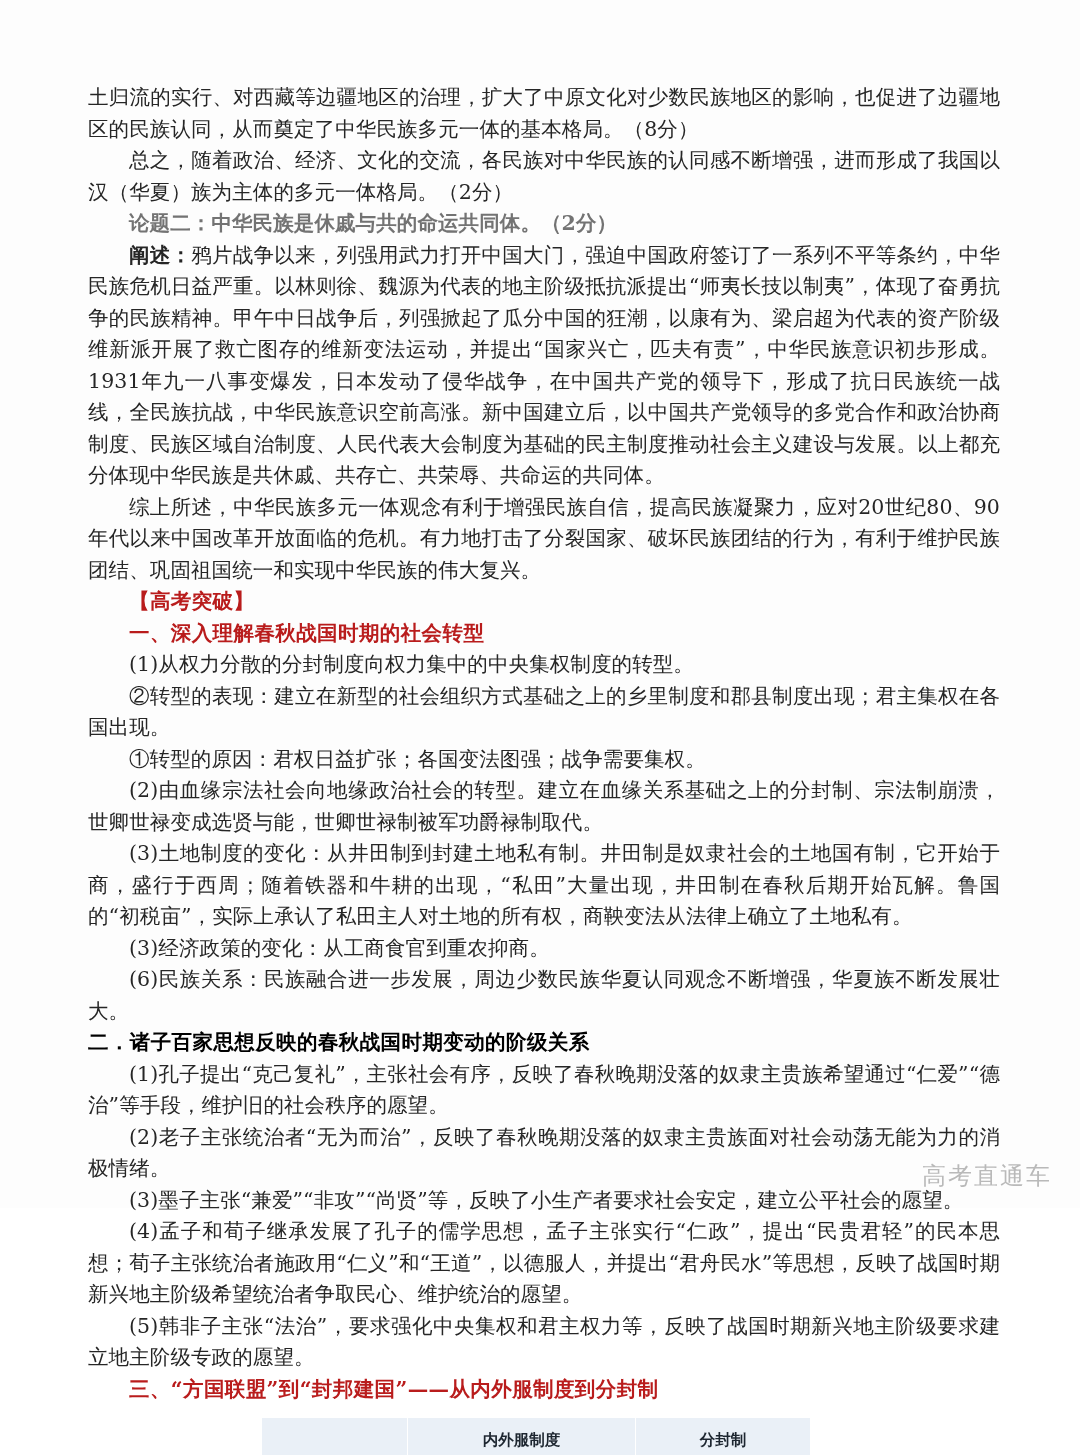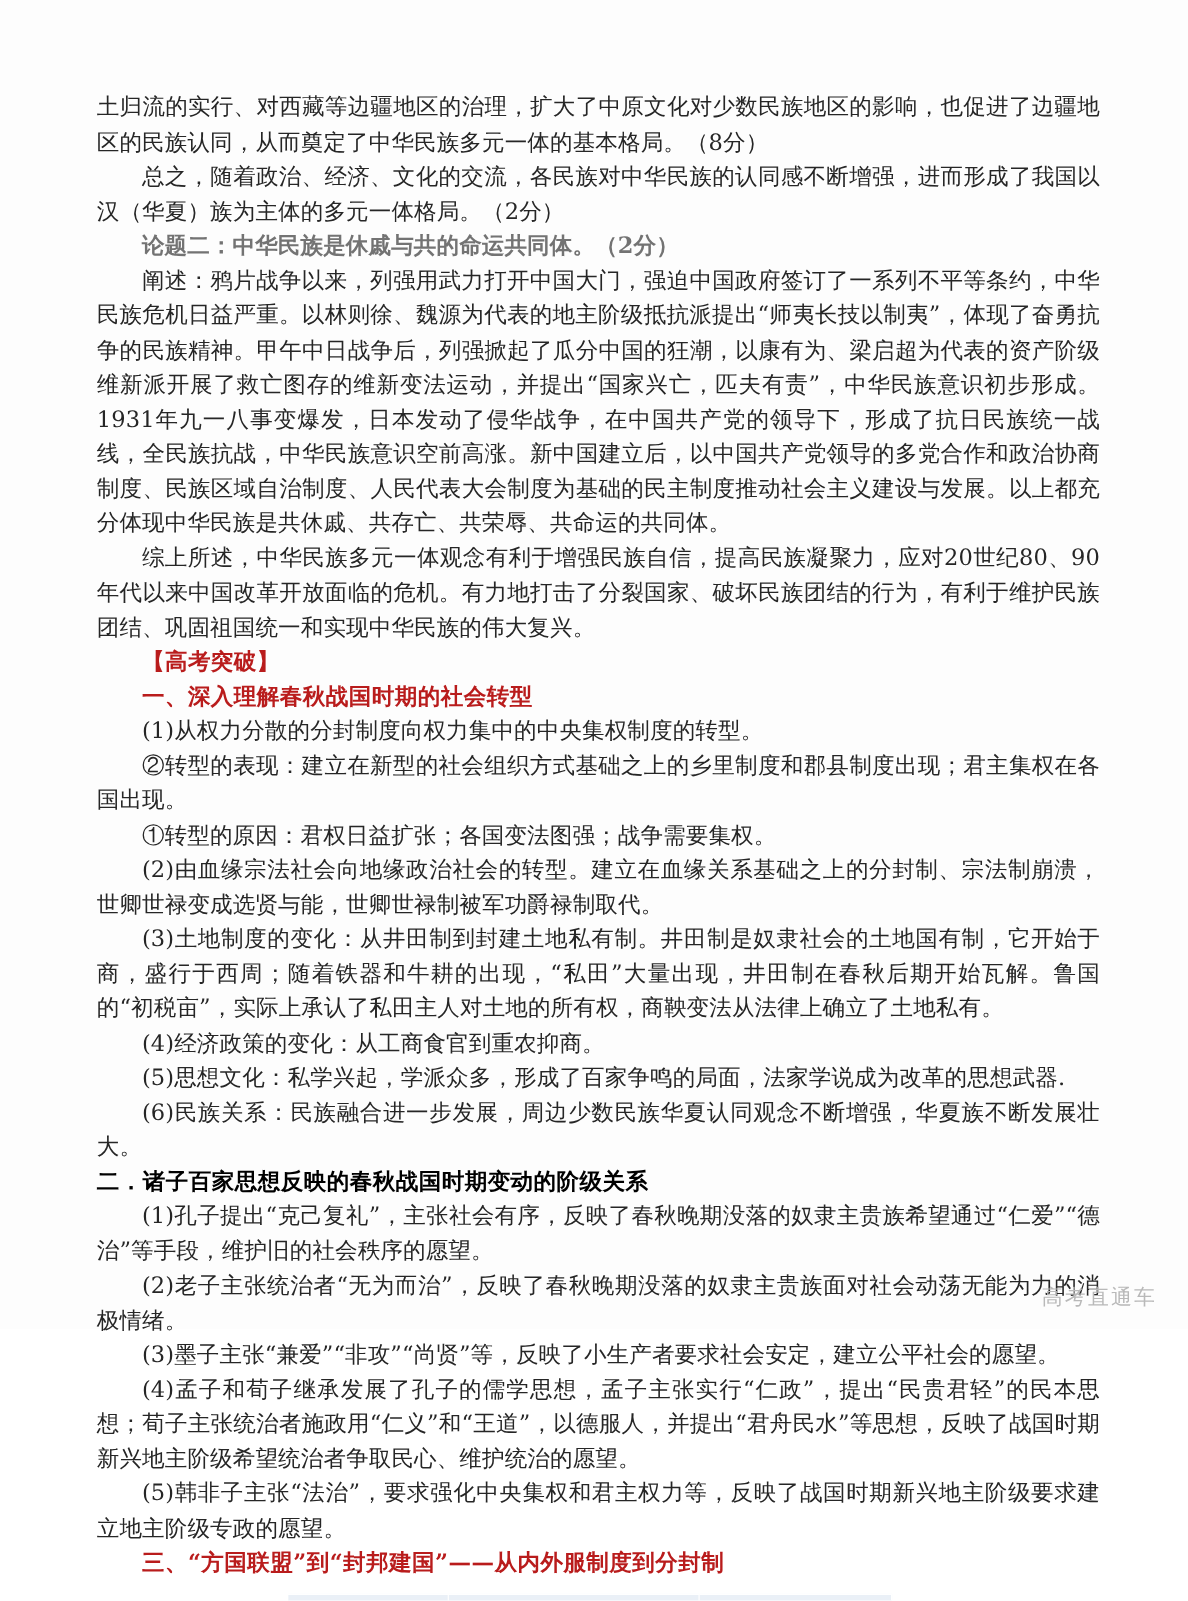--- a/index.html
+++ b/index.html
@@ -54,21 +54,21 @@
     color: #000000;
     letter-spacing: 0.4px;
   }
   .para.heading-indent {
     font-weight: bold;
     color: #b91c1c;
     text-indent: 41px;
     letter-spacing: 0.4px;
   }
   .lead {
-    font-weight: normal;
+    font-weight: bold;
   }
 
   
   .table-wrap {
     margin-top: 12px;
     margin-bottom: 10px;
     display: flex;
     justify-content: flex-start;
   }
   table.cmp {
@@ -101,21 +101,21 @@
   table.cmp td.blank {
     background: #eaf0f7;
   }
 
   
   .watermark {
     position: absolute;
     right: 28px;
     bottom: 16px;
     font-family: "DejaVu Sans", "Liberation Sans", sans-serif;
-    font-size: 19px;
+    font-size: 24px;
     letter-spacing: 2px;
     color: #b9b9b9;
     user-select: none;
   }
 </style>
 </head>
 <body>
 
 <div class="page">
 
@@ -128,22 +128,21 @@
     <p class="para indent"><span class="lead">阐述：</span><span>鸦片战争以来，列强用武力打开中国大门，强迫中国政府签订了一系列不平等条约，中华民族危机日益严重。以林则徐、魏源为代表的地主阶级抵抗派提出“师夷长技以制夷”，体现了奋勇抗争的民族精神。甲午中日战争后，列强掀起了瓜分中国的狂潮，以康有为、梁启超为代表的资产阶级维新派开展了救亡图存的维新变法运动，并提出“国家兴亡，匹夫有责”，中华民族意识初步形成。1931年九一八事变爆发，日本发动了侵华战争，在中国共产党的领导下，形成了抗日民族统一战线，全民族抗战，中华民族意识空前高涨。新中国建立后，以中国共产党领导的多党合作和政治协商制度、民族区域自治制度、人民代表大会制度为基础的民主制度推动社会主义建设与发展。以上都充分体现中华民族是共休戚、共存亡、共荣辱、共命运的共同体。</span></p>
 
     <p class="para indent">综上所述，中华民族多元一体观念有利于增强民族自信，提高民族凝聚力，应对20世纪80、90年代以来中国改革开放面临的危机。有力地打击了分裂国家、破坏民族团结的行为，有利于维护民族团结、巩固祖国统一和实现中华民族的伟大复兴。</p>
     <p class="para heading-indent">【高考突破】</p>
     <p class="para heading-indent">一、深入理解春秋战国时期的社会转型</p>
     <p class="para indent">(1)从权力分散的分封制度向权力集中的中央集权制度的转型。</p>
     <p class="para indent">②转型的表现：建立在新型的社会组织方式基础之上的乡里制度和郡县制度出现；君主集权在各国出现。</p>
     <p class="para indent">①转型的原因：君权日益扩张；各国变法图强；战争需要集权。</p>
     <p class="para indent">(2)由血缘宗法社会向地缘政治社会的转型。建立在血缘关系基础之上的分封制、宗法制崩溃，世卿世禄变成选贤与能，世卿世禄制被军功爵禄制取代。</p>
     <p class="para indent">(3)土地制度的变化：从井田制到封建土地私有制。井田制是奴隶社会的土地国有制，它开始于商，盛行于西周；随着铁器和牛耕的出现，“私田”大量出现，井田制在春秋后期开始瓦解。鲁国的“初税亩”，实际上承认了私田主人对土地的所有权，商鞅变法从法律上确立了土地私有。</p>
-    <p class="para indent">(4)经济政策的变化：从工商食官到重农抑商。</p>
-    <p class="para indent">(5)思想文化：私学兴起，学派众多，形成了百家争鸣的局面，法家学说成为改革的思想武器.</p>
+    <p class="para indent">(3)经济政策的变化：从工商食官到重农抑商。</p>
     <p class="para indent">(6)民族关系：民族融合进一步发展，周边少数民族华夏认同观念不断增强，华夏族不断发展壮大。</p>
     <p class="para heading">二．诸子百家思想反映的春秋战国时期变动的阶级关系</p>
     <p class="para indent">(1)孔子提出“克己复礼”，主张社会有序，反映了春秋晚期没落的奴隶主贵族希望通过“仁爱”“德治”等手段，维护旧的社会秩序的愿望。</p>
     <p class="para indent">(2)老子主张统治者“无为而治”，反映了春秋晚期没落的奴隶主贵族面对社会动荡无能为力的消极情绪。</p>
     <p class="para indent">(3)墨子主张“兼爱”“非攻”“尚贤”等，反映了小生产者要求社会安定，建立公平社会的愿望。</p>
     <p class="para indent">(4)孟子和荀子继承发展了孔子的儒学思想，孟子主张实行“仁政”，提出“民贵君轻”的民本思想；荀子主张统治者施政用“仁义”和“王道”，以德服人，并提出“君舟民水”等思想，反映了战国时期新兴地主阶级希望统治者争取民心、维护统治的愿望。</p>
     <p class="para indent">(5)韩非子主张“法治”，要求强化中央集权和君主权力等，反映了战国时期新兴地主阶级要求建立地主阶级专政的愿望。</p>
     <p class="para heading-indent">三、“方国联盟”到“封邦建国”——从内外服制度到分封制</p>
 
     <div class="table-wrap">

